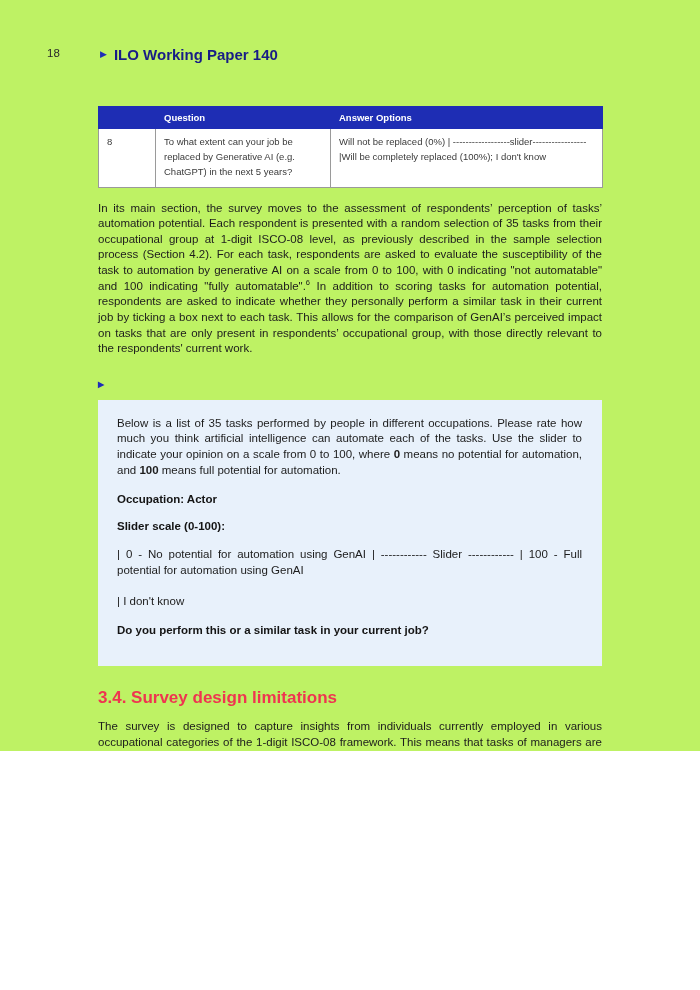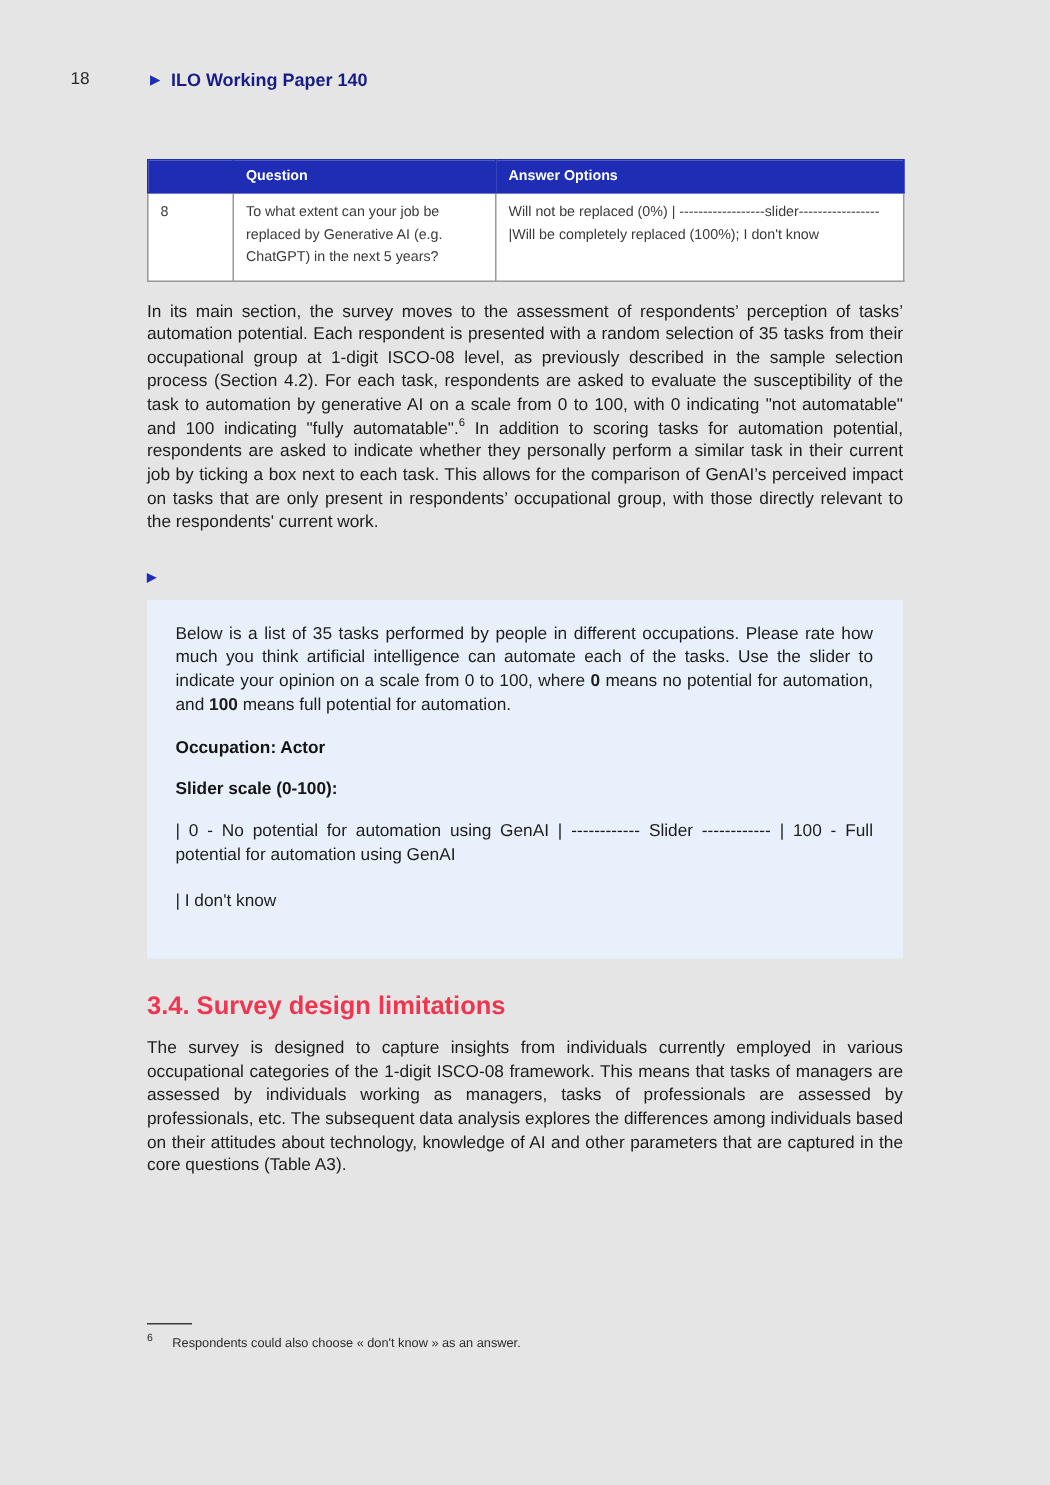--- a/index.html
+++ b/index.html
@@ -1,40 +1,40 @@
 <!DOCTYPE html>
 <html><head>
 <meta charset="utf-8">
 <style>
   * { box-sizing: border-box; }
   html, body { margin: 0; padding: 0; background: #ffffff; }
   .page {
     position: relative;
     width: 700px;
-    height: 990px;
-    background: #e5e5e5;
+    height: 751px;
+    background: #bef264;
     font-family: "Liberation Sans", sans-serif;
     color: #1f1f1f;
     overflow: hidden;
   }
 
   
   .page-header {
     position: absolute;
     top: 46px;
     left: 47px;
     right: 98px;
     display: flex;
     align-items: baseline;
     font-size: 11px;
   }
   .page-number { color: #2a2a2a; width: 53px; font-size: 11.5px; }
   .header-title-group { display: inline-flex; align-items: center; }
   .tri { color: #1e2db8; font-size: 9px; margin-right: 7px; line-height: 1; }
-  .header-title { color: #181d86; font-weight: bold; font-size: 12px; }
+  .header-title { color: #181d86; font-weight: bold; font-size: 15px; }
 
   
   .content {
     position: absolute;
     left: 98px;
     top: 106px;
     width: 504px;
   }
 
   
@@ -178,20 +178,21 @@
     <div class="textbox-label">
       <span class="tri">▶</span>
     </div>
 
     <div class="textbox">
       <p class="body-text"><span>Below is a list of 35 tasks performed by people in different occupations. Please rate how much you think artificial intelligence can automate each of the tasks. Use the slider to indicate your opinion on a scale from 0 to 100, where </span><strong>0</strong><span> means no potential for automation, and </span><strong>100</strong><span> means full potential for automation.</span></p>
       <p class="bold-line">Occupation: Actor</p>
       <p class="bold-line">Slider scale (0-100):</p>
       <p class="body-text">| 0 - No potential for automation using GenAI | ------------ Slider ------------ | 100 - Full potential for automation using GenAI</p>
       <p class="body-text">| I don't know</p>
+      <p class="bold-line">Do you perform this or a similar task in your current job?</p>
     </div>
 
     <h2 class="section-heading">3.4. Survey design limitations</h2>
     <p class="body-text">The survey is designed to capture insights from individuals currently employed in various occupational categories of the 1-digit ISCO-08 framework. This means that tasks of managers are assessed by individuals working as managers, tasks of professionals are assessed by professionals, etc. The subsequent data analysis explores the differences among individuals based on their attitudes about technology, knowledge of AI and other parameters that are captured in the core questions (Table A3).</p>
 
   </main>
 
   <footer class="footnote">
     <div class="footnote-rule"></div>
     <p class="footnote-text"><sup>6</sup><span>Respondents could also choose « don't know » as an answer.</span></p>

